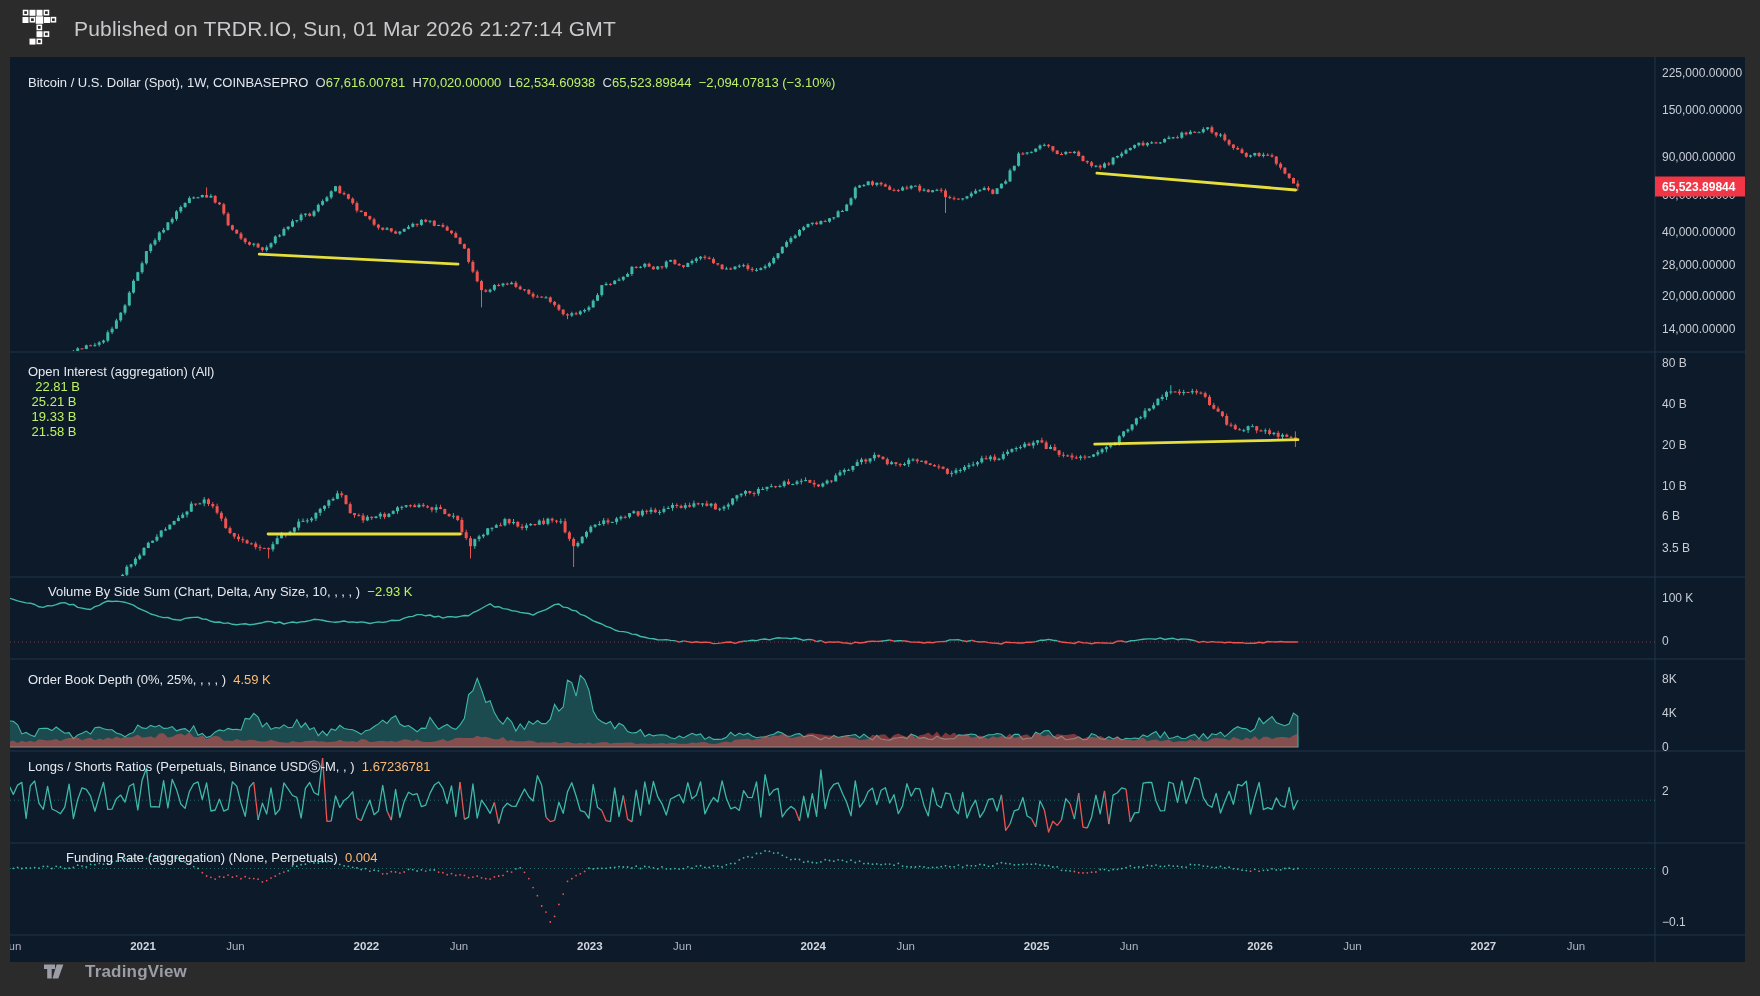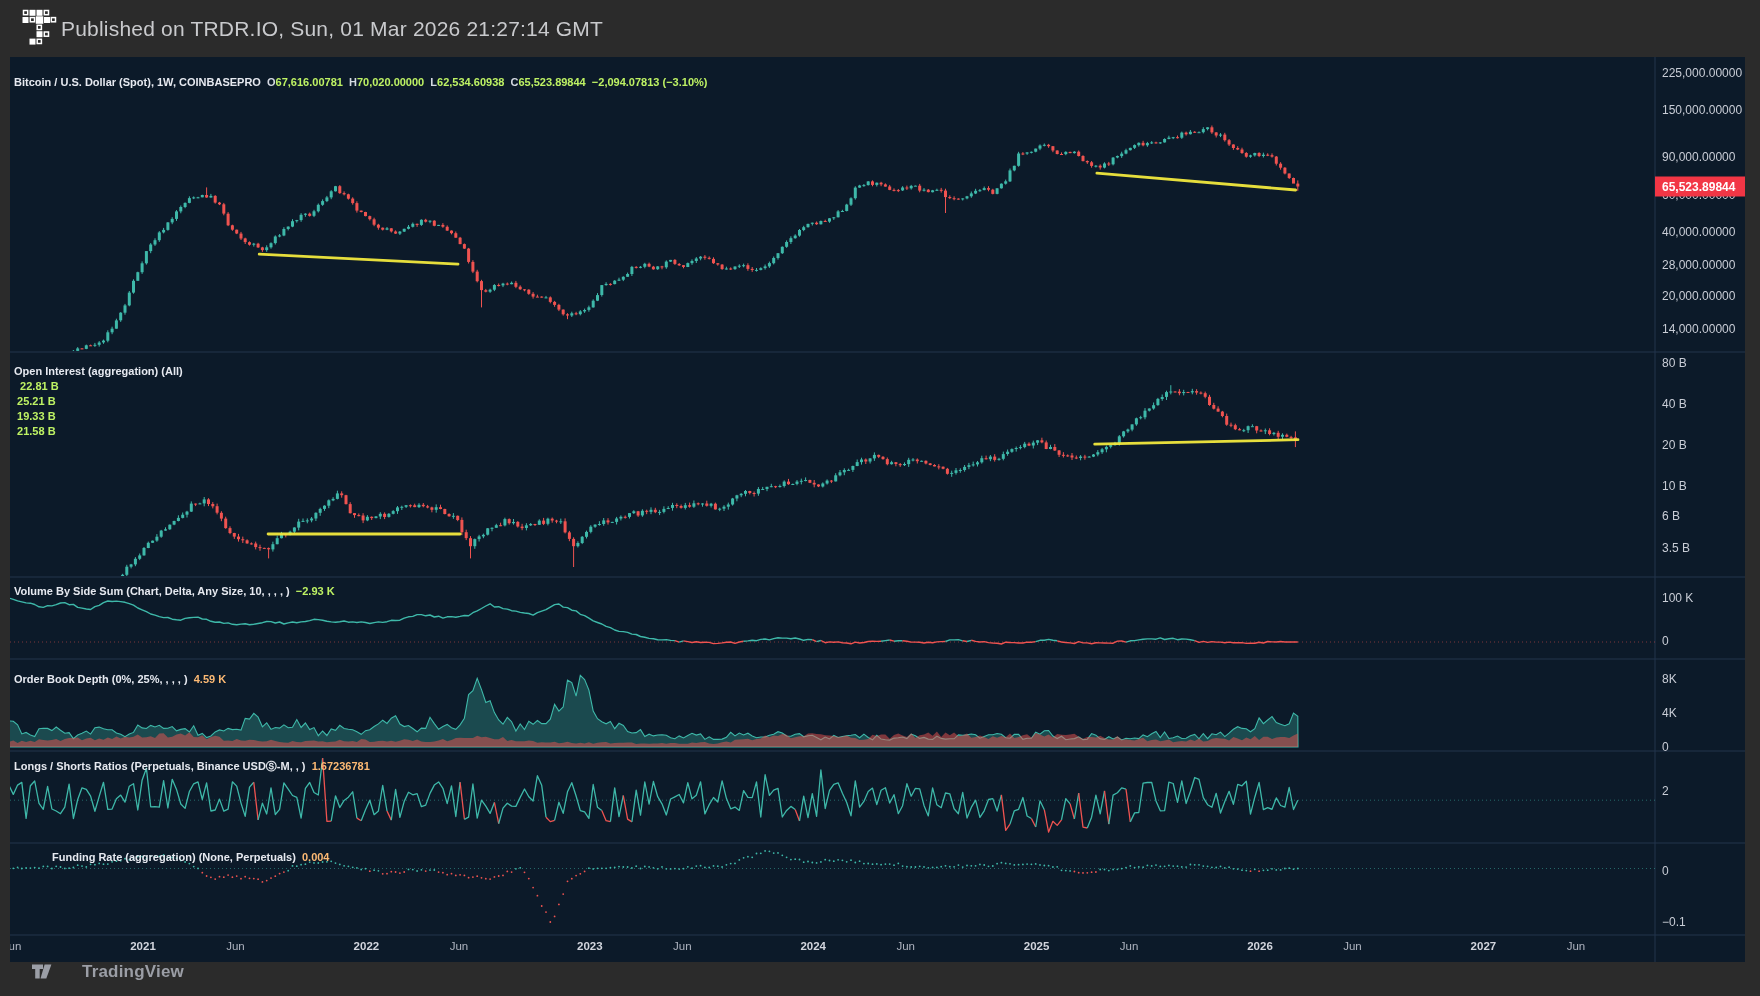--- a/index.html
+++ b/index.html
@@ -1,32 +1,32 @@
 <!DOCTYPE html>
 <html><head>
 <meta charset="utf-8">
 <style>
   html,body{margin:0;padding:0}
   body{width:1760px;height:996px;background:#2b2b2b;overflow:hidden;position:relative;
        font-family:"Liberation Sans",sans-serif}
   .header{position:absolute;left:0;top:0;width:100%;height:57px;background:#2b2b2b;
-          display:flex;align-items:center;gap:1px;padding-left:22px;box-sizing:border-box}
+          display:flex;align-items:center;gap:14px;padding-left:22px;box-sizing:border-box}
   .header-text{color:#c9cacd;font-size:21px;letter-spacing:.2px}
   .chart{position:absolute;left:10px;top:57px;width:1735px;height:905px;background:#0c1a29}
   .chart svg.cv{position:absolute;left:0;top:0}
-  .panel-title{position:absolute;left:4px;display:flex;font-size:11px;font-weight:bold;
+  .panel-title{position:absolute;left:18px;display:flex;font-size:13px;font-weight:normal;
                white-space:pre;line-height:15px;z-index:3;pointer-events:none}
   .panel-title .ttl{color:#e6e9f0}
   .panel-title .lbl{color:#d5d9e2}
   .panel-title .down{color:#bef264}
   .panel-title .up{color:#fdba74}
   .scale-overlay{position:absolute;left:1645px;top:0;width:90px;height:878px;z-index:4}
   .time-overlay{position:absolute;left:0;top:878px;width:1645px;height:27px;z-index:4}
   .footer{position:absolute;left:0;top:962px;width:100%;height:19px;background:#2b2b2b;
-          display:flex;align-items:center;gap:25px;padding-left:32px;box-sizing:border-box}
+          display:flex;align-items:center;gap:16px;padding-left:44px;box-sizing:border-box}
   .footer-text{color:#9b9ea6;font-size:17px;font-weight:bold;letter-spacing:.2px}
 </style>
 </head>
 <body>
 
 <div class="header">
   <svg width="38" height="40" viewBox="0 0 38 40">
     <g fill="#ffffff">
       <rect x="1.5" y="1.5" width="4.2" height="4.2" fill="none" stroke="#fff" stroke-width="1.5"></rect>
       <rect x="7.5" y="0.8" width="6" height="6"></rect>
@@ -1643,21 +1643,21 @@
       <text x="1250.0" y="893" text-anchor="middle" font-size="11.5" fill="#d2d5dd" font-family="Liberation Sans,sans-serif" font-weight="bold">2026</text>
       <text x="1342.5" y="893" text-anchor="middle" font-size="11.5" fill="#aeb3bf" font-family="Liberation Sans,sans-serif">Jun</text>
       <text x="1473.4" y="893" text-anchor="middle" font-size="11.5" fill="#d2d5dd" font-family="Liberation Sans,sans-serif" font-weight="bold">2027</text>
       <text x="1565.9" y="893" text-anchor="middle" font-size="11.5" fill="#aeb3bf" font-family="Liberation Sans,sans-serif">Jun</text>
       <rect x="1645" y="119.5" width="90" height="20" fill="#f23645"></rect>
       <text x="1652" y="134.0" font-size="12" font-weight="bold" fill="#ffffff" font-family="Liberation Sans,sans-serif">65,523.89844</text>
     </svg>
   <div id="titles">
       <div class="panel-title" style="top: 18px;"><span class="ttl">Bitcoin / U.S. Dollar (Spot), 1W, COINBASEPRO</span><span class="lbl">  O</span><span class="down">67,616.00781</span><span class="lbl">  H</span><span class="down">70,020.00000</span><span class="lbl">  L</span><span class="down">62,534.60938</span><span class="lbl">  C</span><span class="down">65,523.89844</span><span class="down">  −2,094.07813 (−3.10%)</span></div>
       <div class="panel-title" style="top: 307px; flex-direction: column;"><span class="ttl">Open Interest (aggregation) (All)</span><span class="down">  22.81 B</span><span class="down"> 25.21 B</span><span class="down"> 19.33 B</span><span class="down"> 21.58 B</span></div>
-      <div class="panel-title" style="top: 527px;"><span class="ttl">Volume By Side Sum (Chart, Delta, Any Size, 10, , , , )</span><span class="down">  −2.93 K</span></div>
+      <div class="panel-title" style="top: 527px; margin-left: 20px;"><span class="ttl">Volume By Side Sum (Chart, Delta, Any Size, 10, , , , )</span><span class="down">  −2.93 K</span></div>
       <div class="panel-title" style="top: 615px;"><span class="ttl">Order Book Depth (0%, 25%, , , , )</span><span class="up">  4.59 K</span></div>
       <div class="panel-title" style="top: 702px; align-items: flex-end;"><span class="ttl">Longs / Shorts Ratios (Perpetuals, Binance USDⓈ-M, , )</span><span class="up">  1.67236781</span></div>
       <div class="panel-title" style="top: 793px; padding-left: 38px;"><span class="ttl">Funding Rate (aggregation) (None, Perpetuals)</span><span class="up">  0.004</span></div>
     </div>
   <div class="scale-overlay"></div>
   <div class="time-overlay"></div>
 </div>
 
 <div class="footer">
   <svg width="25" height="15" viewBox="0 0 25 15">

